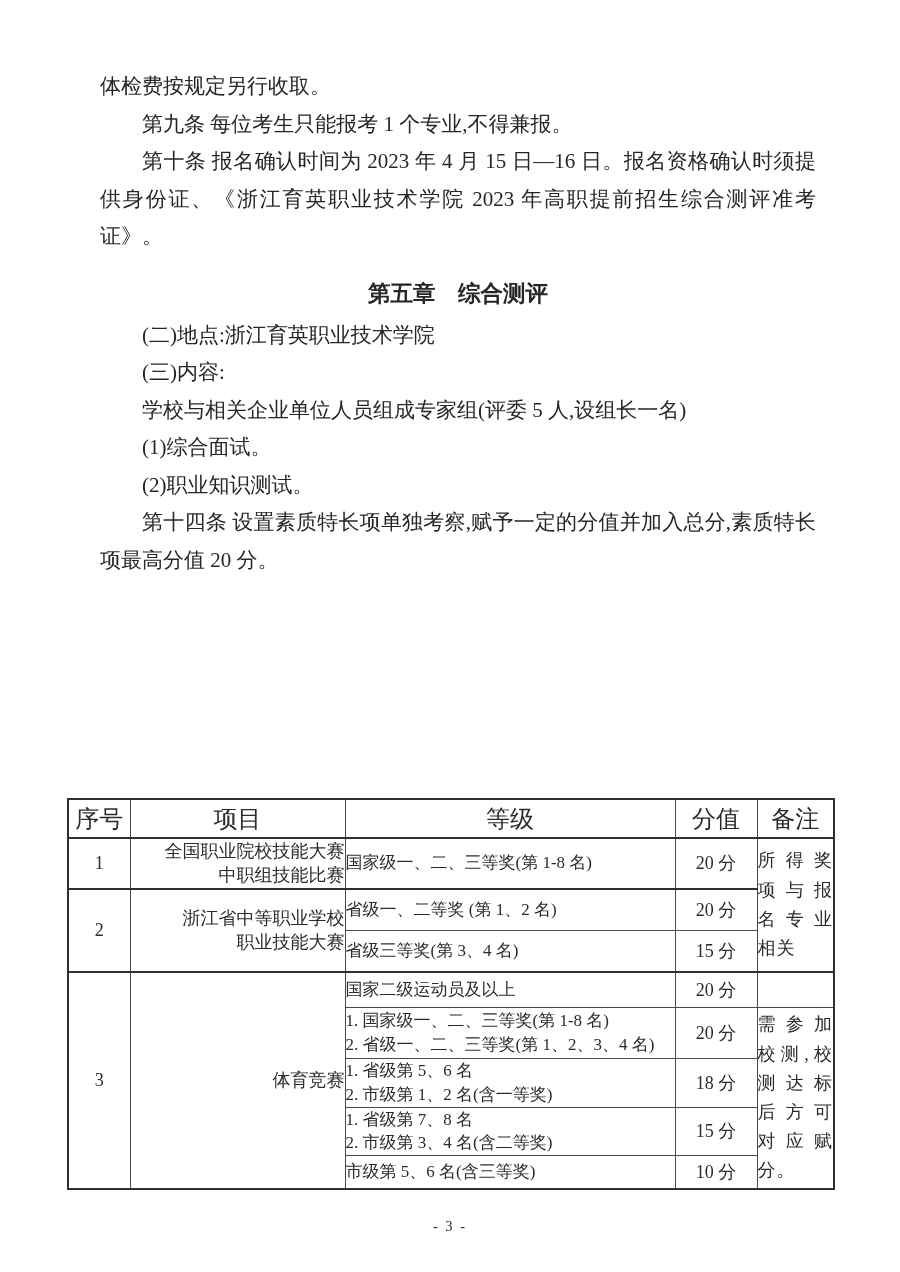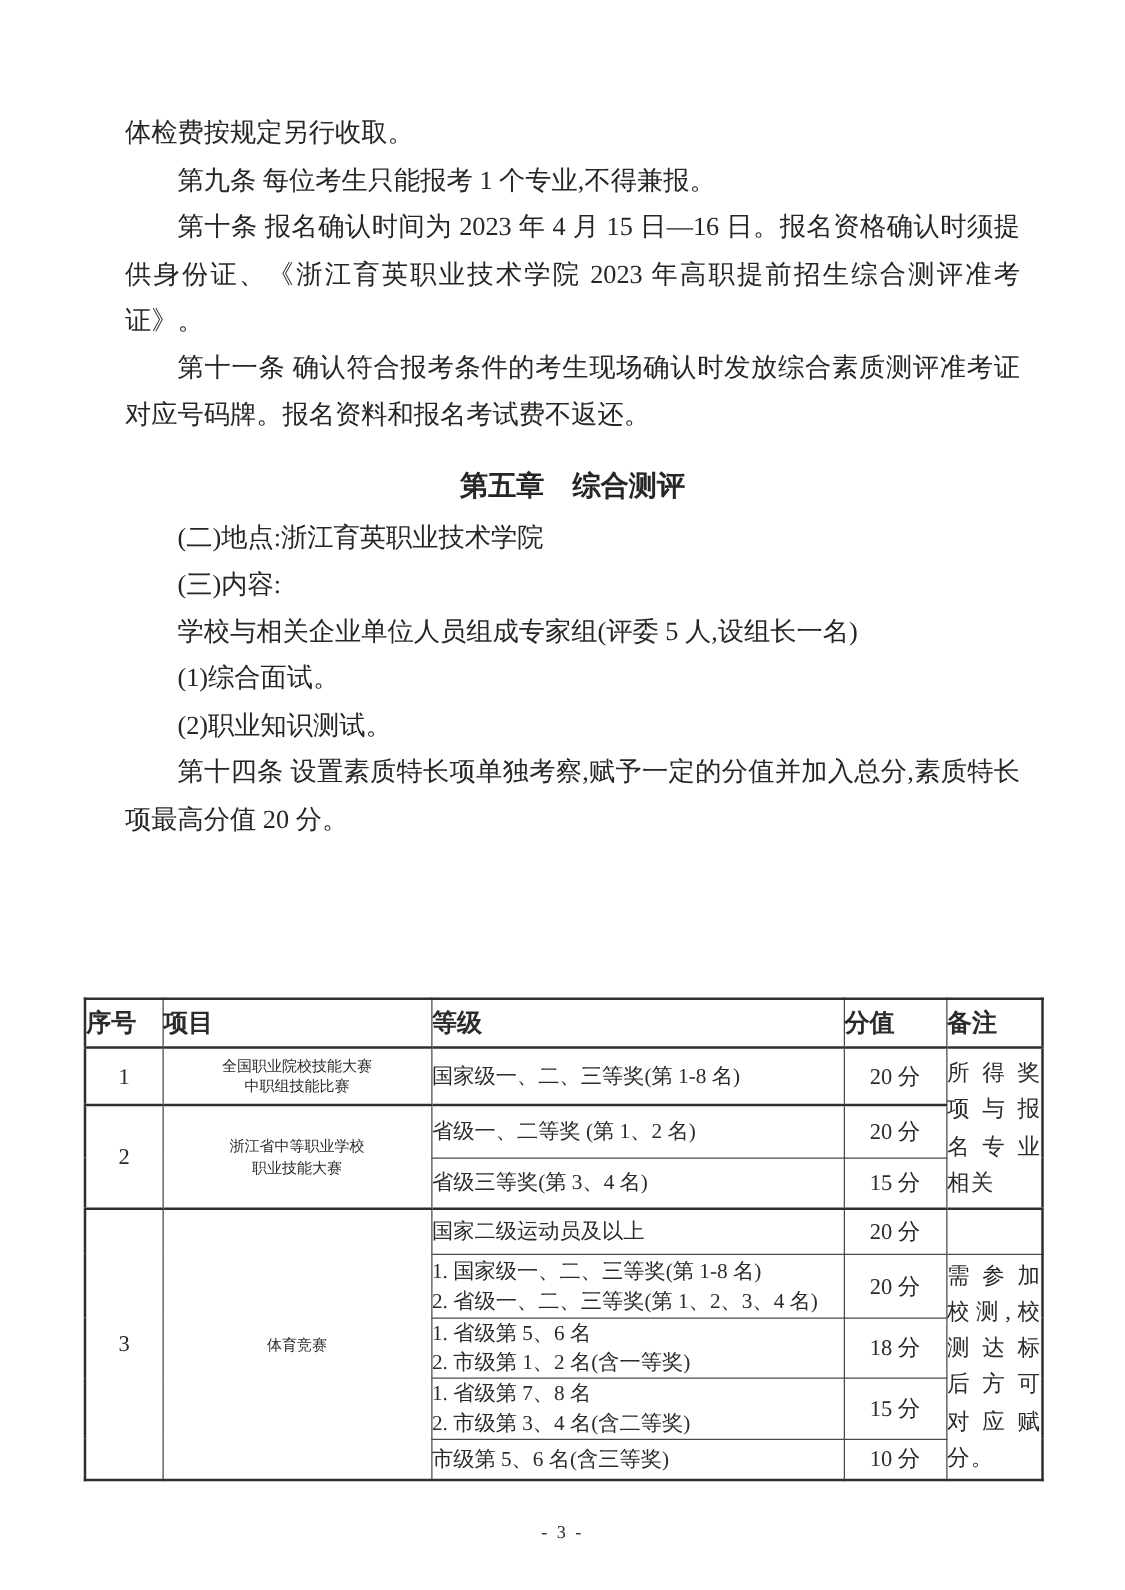--- a/index.html
+++ b/index.html
@@ -2,45 +2,45 @@
 <html><head>
 <meta charset="utf-8">
 <style>
   html,body { margin:0; padding:0; background:#ffffff; }
   .page {
     position:relative; width:900px; height:1272px; background:#ffffff;
     font-family:"Liberation Serif","DejaVu Serif",serif;
     color:#262626; overflow:hidden;
   }
   .body-text {
-    position:absolute; left:100px; top:88px; width:716px;
+    position:absolute; left:100px; top:68px; width:716px;
     font-size:21px; line-height:37.5px; text-align:justify;
   }
   .body-text p { margin:0; }
   .body-text p.indent { text-indent:42px; }
   h2.chapter {
     font-size:22.5px; line-height:30px; margin:23px 0 8px;
     text-align:center; font-weight:bold; text-indent:0;
   }
   table.score-table {
     position:absolute; left:67px; top:798px; width:766px;
     border-collapse:collapse; table-layout:fixed;
     border:2px solid #2f2f2f;
     font-family:"Liberation Serif","DejaVu Serif",serif;
   }
   .score-table th, .score-table td {
     border:1px solid #4a4a4a; padding:0; vertical-align:middle; color:#2b2b2b;
   }
   .score-table thead th {
-    font-size:20px; font-weight:bold; height:37px; text-align:left;
+    font-size:24px; font-weight:normal; height:37px; text-align:center;
     border-bottom:2px solid #2f2f2f;
   }
   tr.gsep td { border-top:2px solid #2f2f2f; }
   .c-no   { text-align:center; font-size:18px; }
-  .c-proj { text-align:center; font-size:12px; line-height:1.35; white-space:pre-line; }
+  .c-proj { text-align:right; font-size:18px; line-height:1.35; white-space:pre-line; }
   .c-grade{ text-align:left; font-size:17px; line-height:1.4; padding:2px 6px 2px 9px; white-space:pre-line; }
   .c-score{ text-align:center; font-size:18px; }
   .c-remark{
     font-size:18px; line-height:1.62; padding:2px 7px; text-align:justify;
     text-justify:inter-character; letter-spacing:1px;
   }
   tr.r1{height:46px} tr.r2a{height:42px} tr.r2b{height:41px}
   tr.r3a{height:36px} tr.r3b{height:51px} tr.r3c{height:47px}
   tr.r3d{height:48px} tr.r3e{height:33px}
   .footer {
@@ -50,21 +50,20 @@
 </style>
 </head>
 <body>
 
 <div class="page">
 
   <div class="body-text">
     <p>体检费按规定另行收取。</p>
     <p class="indent">第九条 每位考生只能报考 1 个专业,不得兼报。</p>
     <p class="indent">第十条 报名确认时间为 2023 年 4 月 15 日—16 日。报名资格确认时须提供身份证、《浙江育英职业技术学院 2023 年高职提前招生综合测评准考证》。</p>
-    <p class="indent">第十一条 确认符合报考条件的考生现场确认时发放综合素质测评准考证对应号码牌。报名资料和报名考试费不返还。</p>
 
     <h2 class="chapter">第五章　综合测评</h2>
 
     <p class="indent">(二)地点:浙江育英职业技术学院</p>
     <p class="indent">(三)内容:</p>
     <p class="indent">学校与相关企业单位人员组成专家组(评委 5 人,设组长一名)</p>
     <p class="indent">(1)综合面试。</p>
     <p class="indent">(2)职业知识测试。</p>
     <p class="indent">第十四条 设置素质特长项单独考察,赋予一定的分值并加入总分,素质特长项最高分值 20 分。</p>
   </div>

